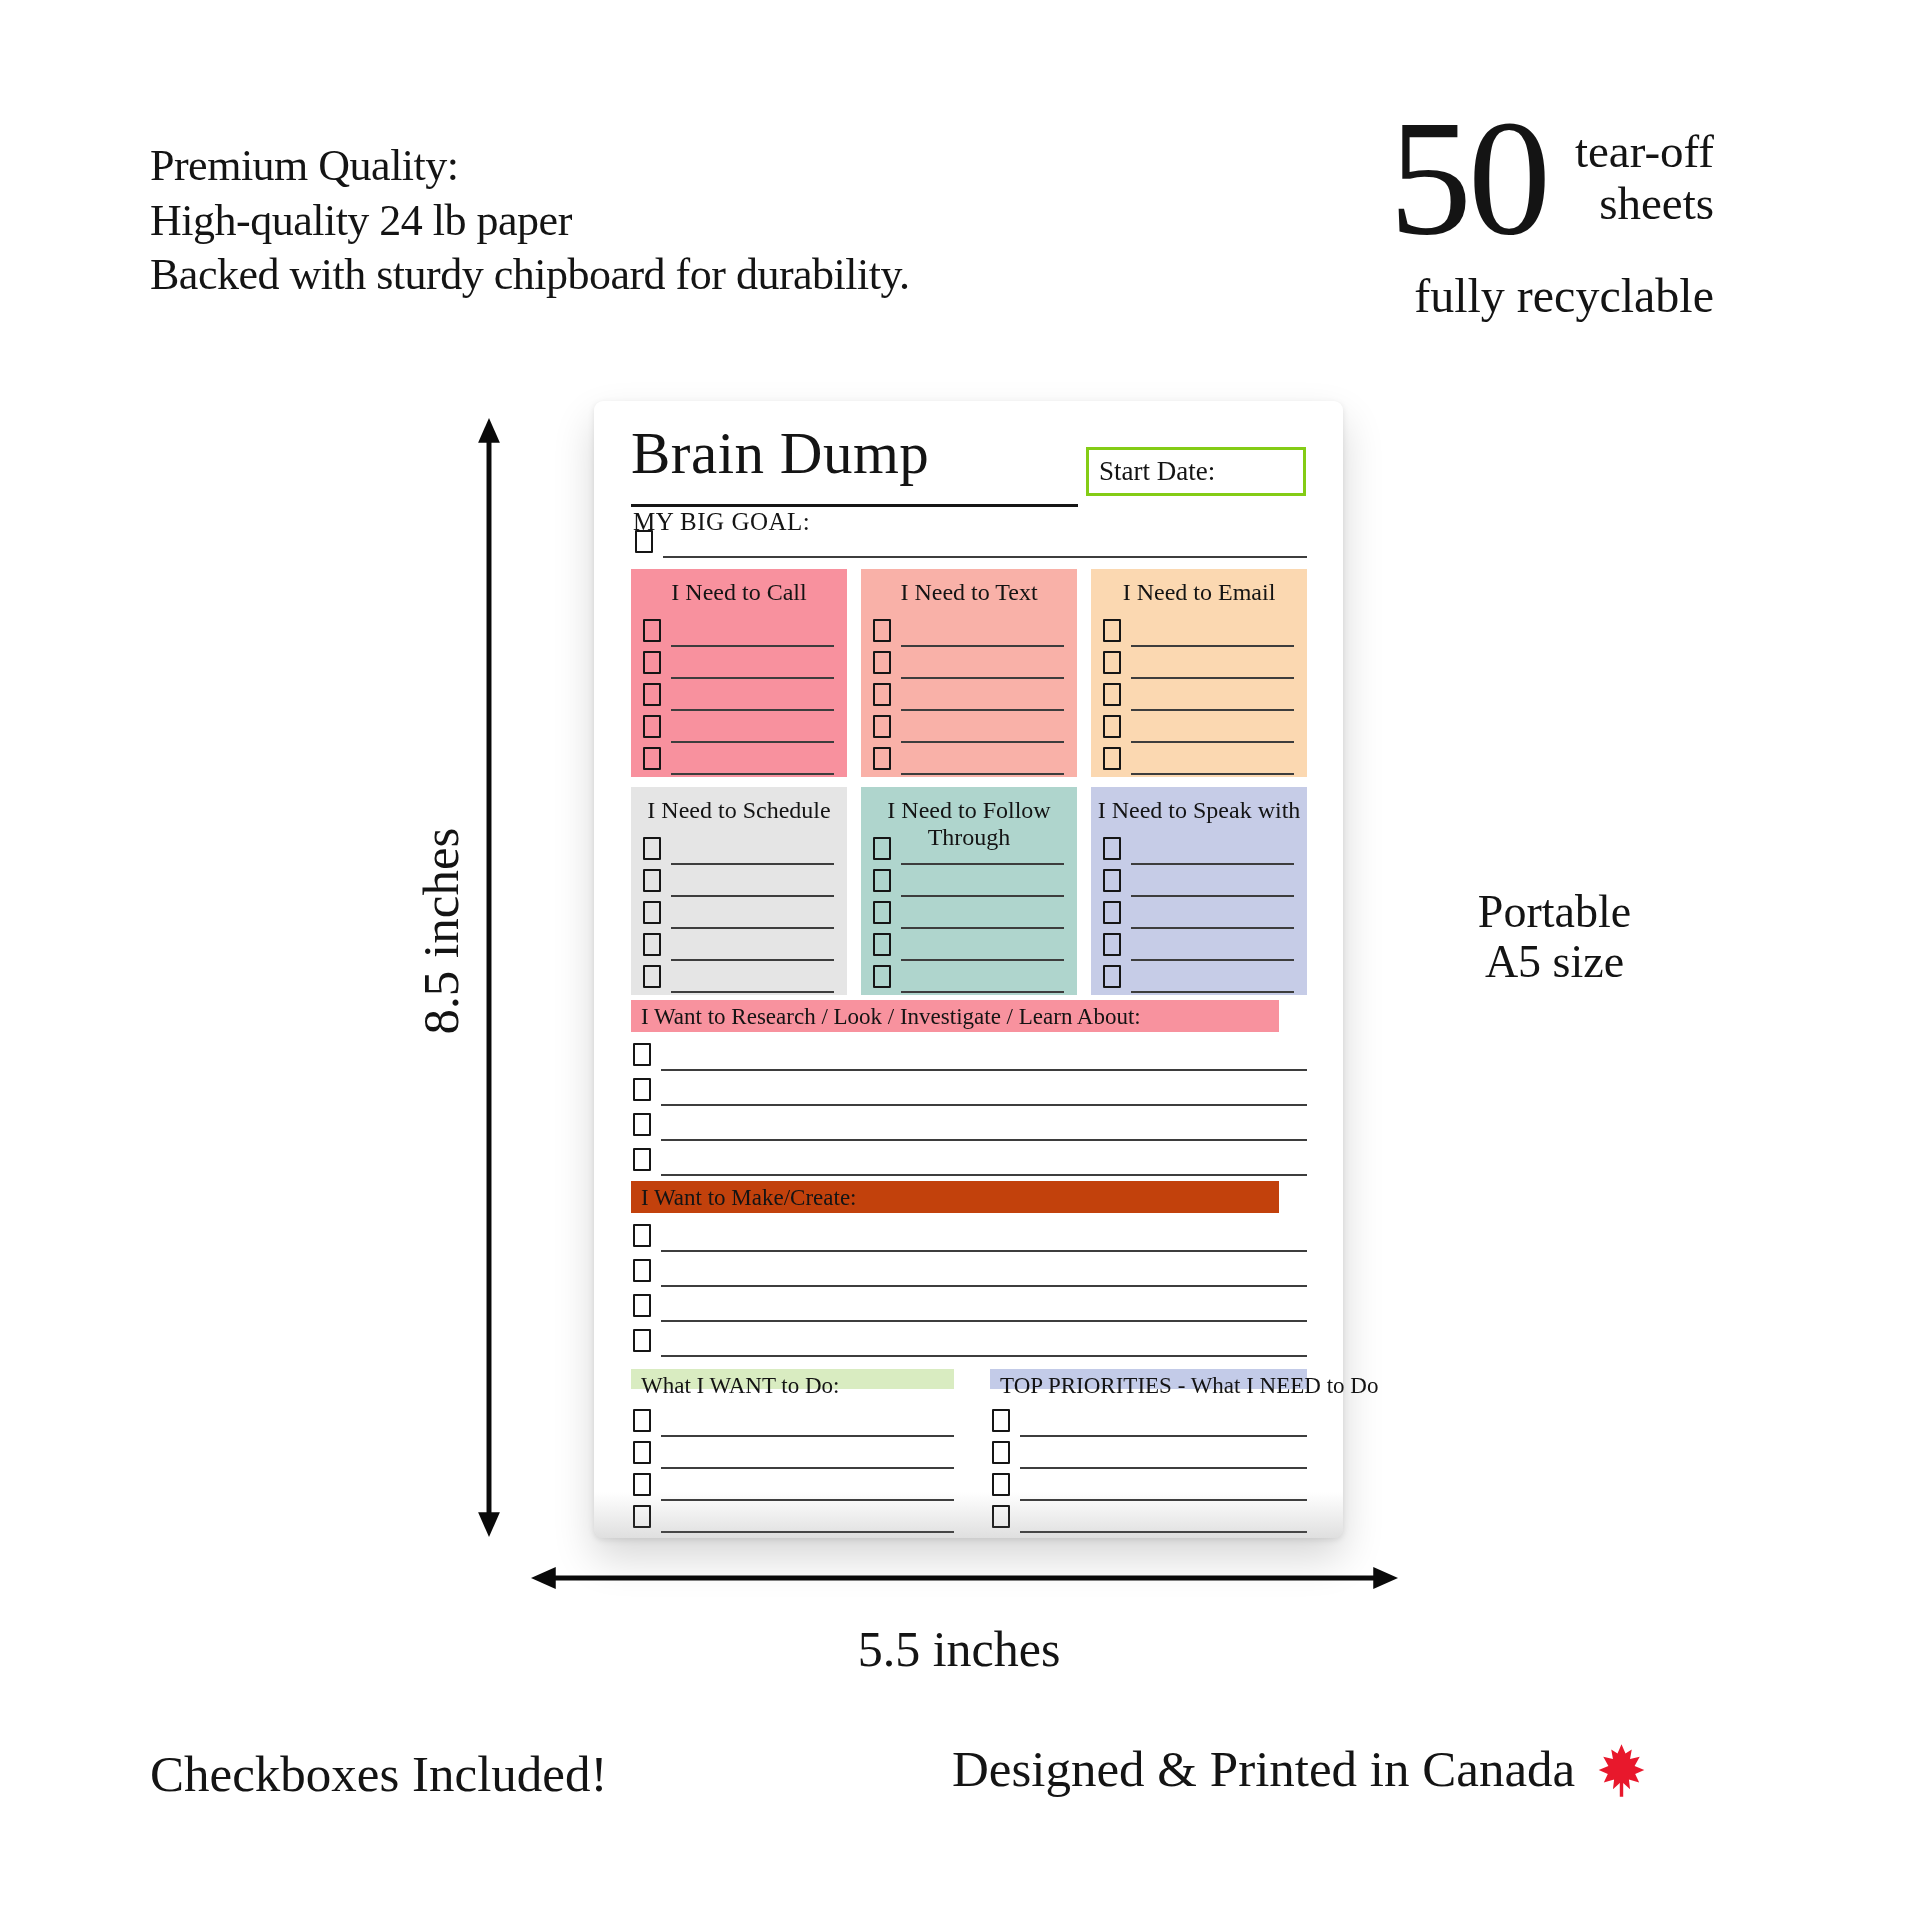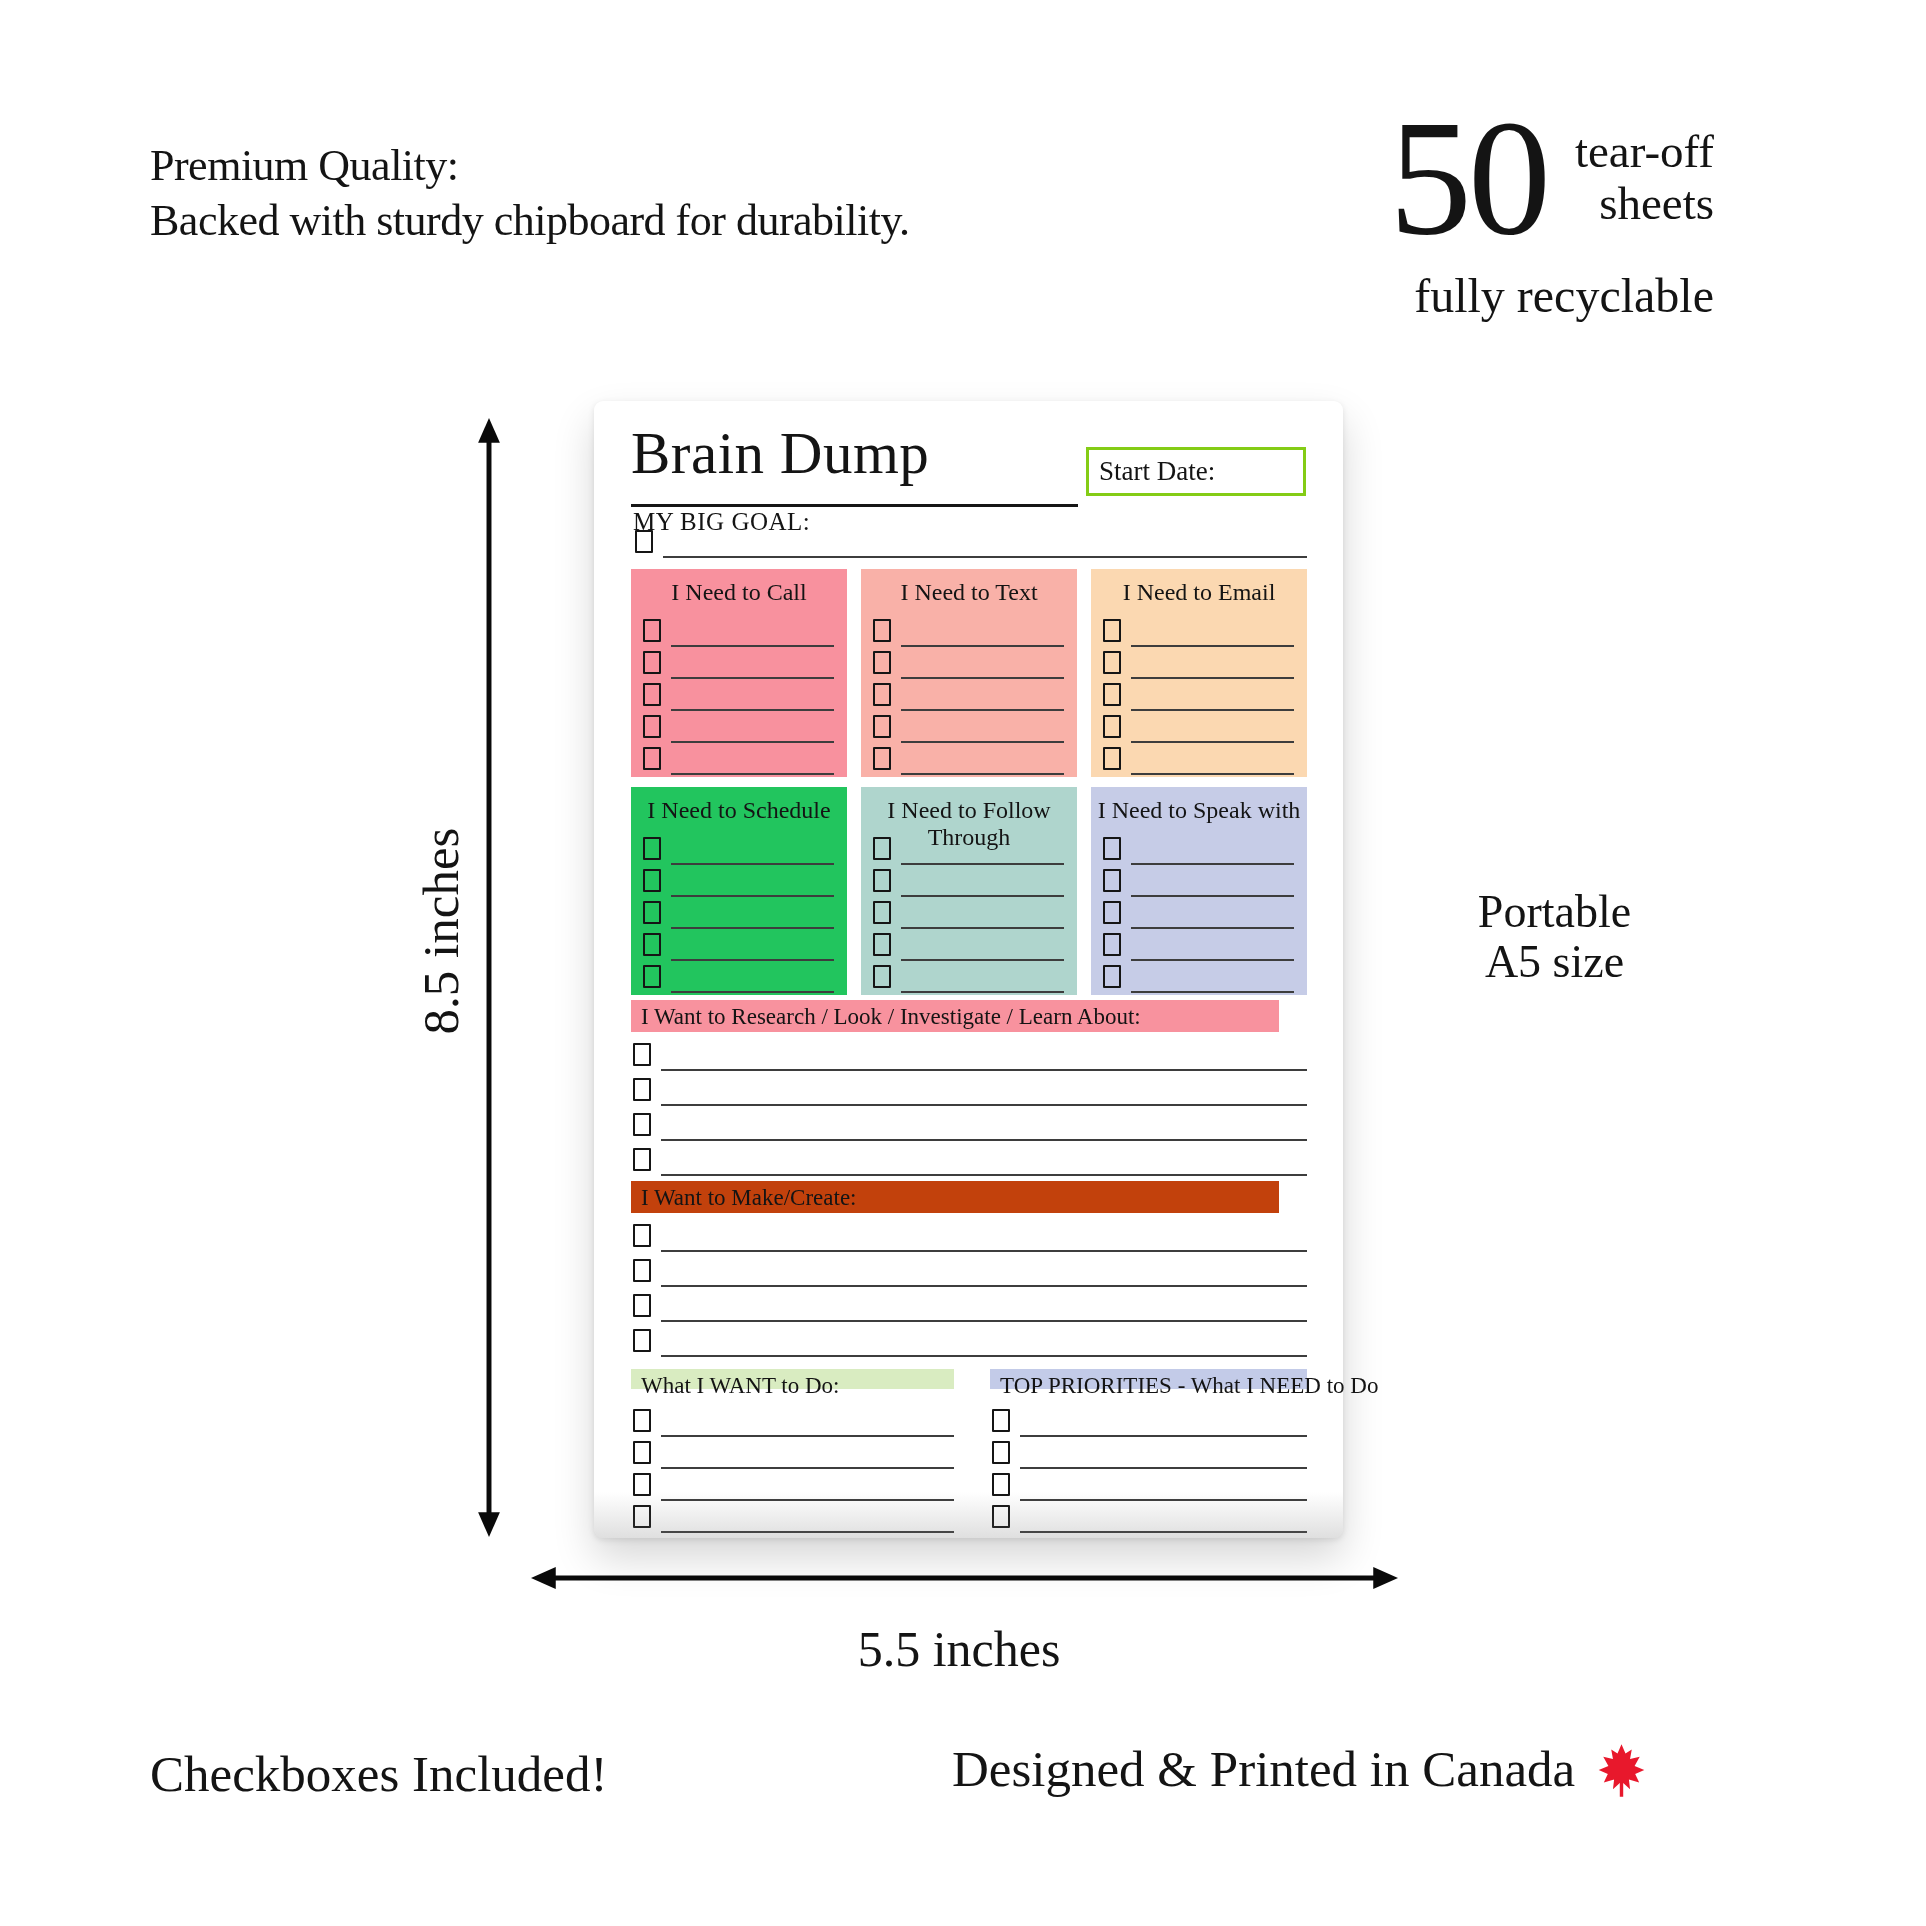--- a/index.html
+++ b/index.html
@@ -79,20 +79,21 @@
   .footer-right{left:952px;top:1738px;font-size:51px;display:flex;align-items:center;gap:18px;}
   .leaf{width:57px;height:57px;display:block;margin-top:4px;}
 </style>
 </head>
 <body>
 
 <div class="canvas">
 
   <div class="abs quality">
     <div>Premium Quality:</div>
+    <div>High-quality 24 lb paper</div>
     <div>Backed with sturdy chipboard for durability.</div>
   </div>
 
   <div class="abs sheets">
     <div class="sheets-row">
       <div class="sheets-count">50</div>
       <div class="sheets-words">
         <div>tear-off</div>
         <div>sheets</div>
       </div>
@@ -204,21 +205,21 @@
             <div class="cbrow">
               <span class="cb"></span>
               <span class="cbline"></span>
             </div>
             <div class="cbrow">
               <span class="cb"></span>
               <span class="cbline"></span>
             </div>
           </div>
       </div>
-      <div class="cbox" style="background: #22c55e;">
+      <div class="cbox" style="background: #e5e5e5;">
         <div class="cbox-title">I Need to Schedule</div>
         <div class="cbox-rows">
             <div class="cbrow">
               <span class="cb"></span>
               <span class="cbline"></span>
             </div>
             <div class="cbrow">
               <span class="cb"></span>
               <span class="cbline"></span>
             </div>

